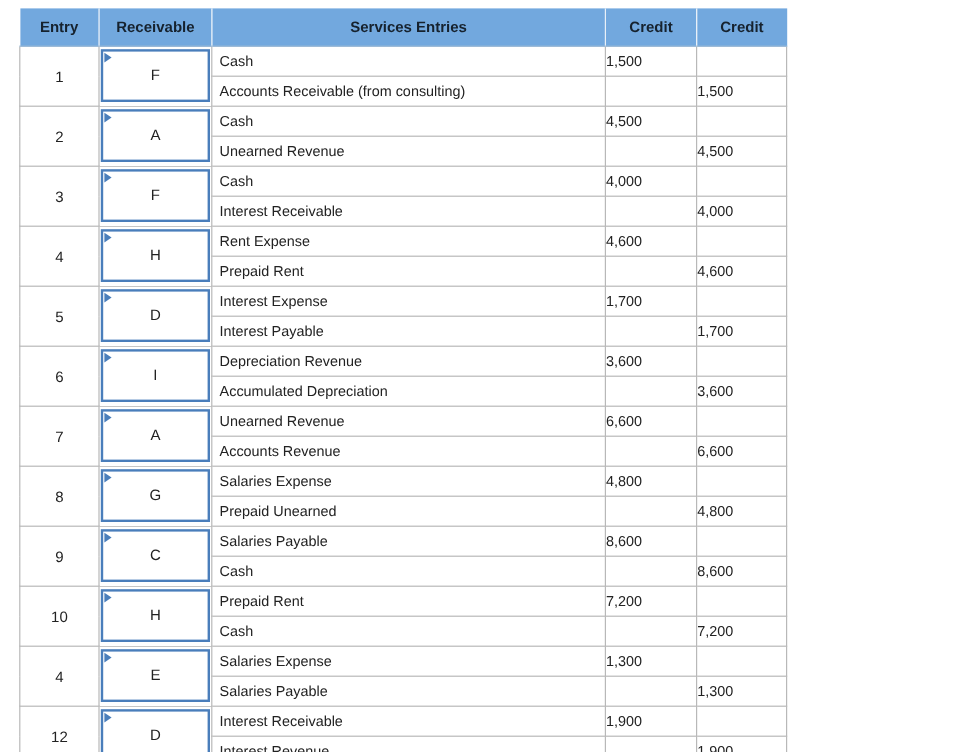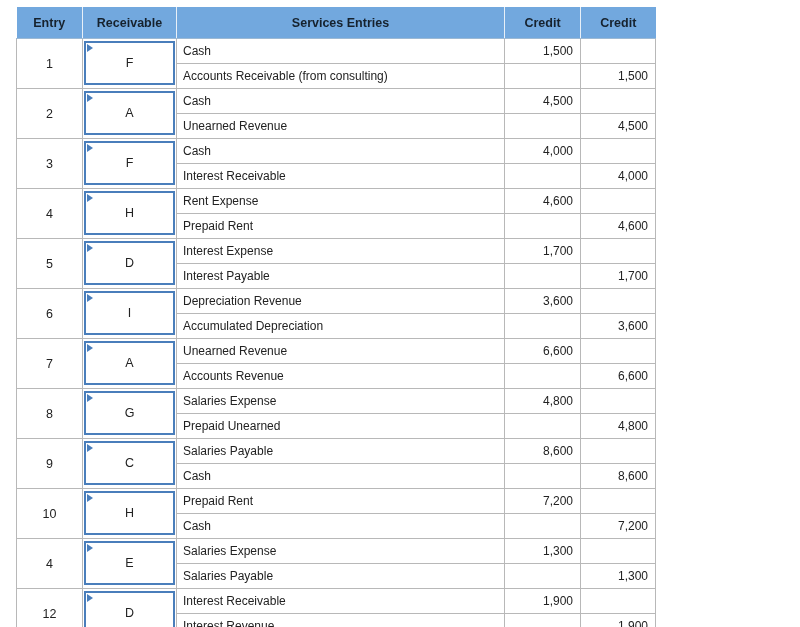--- a/index.html
+++ b/index.html
@@ -101,21 +101,21 @@
 
   td.acct {
     padding-left: 6px;
     text-align: left;
     white-space: nowrap;
   }
   td.acct.indent { }
 
   td.amt {
     padding-right: 7px;
-    text-align: right;
+    text-align: left;
     white-space: nowrap;
   }
 
   
   tr.line td.acct  { border-left: 1px solid #b8b8b8; }
 </style>
 </head>
 <body>
 
 <div id="journal-wrap">

